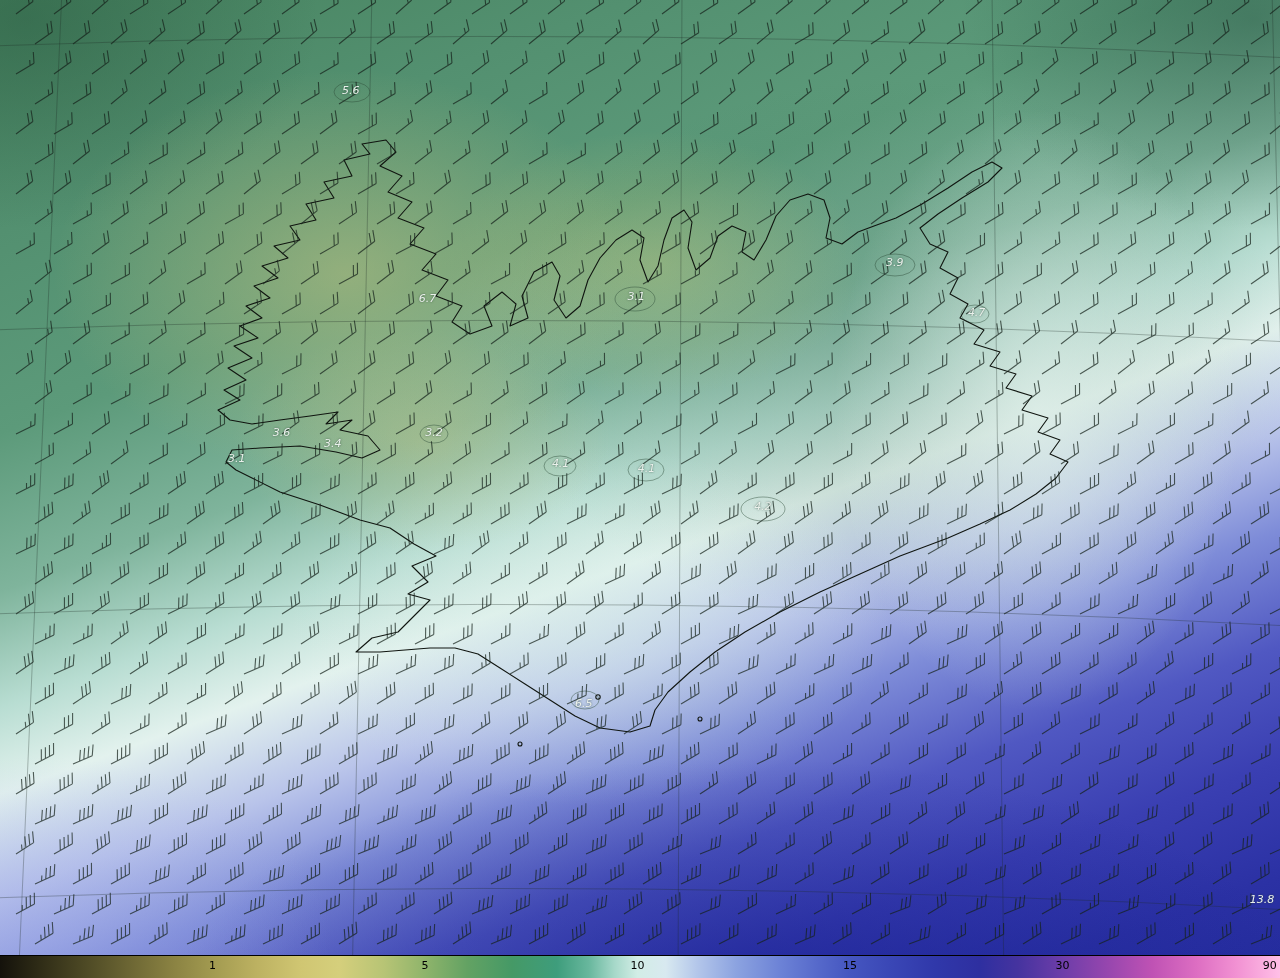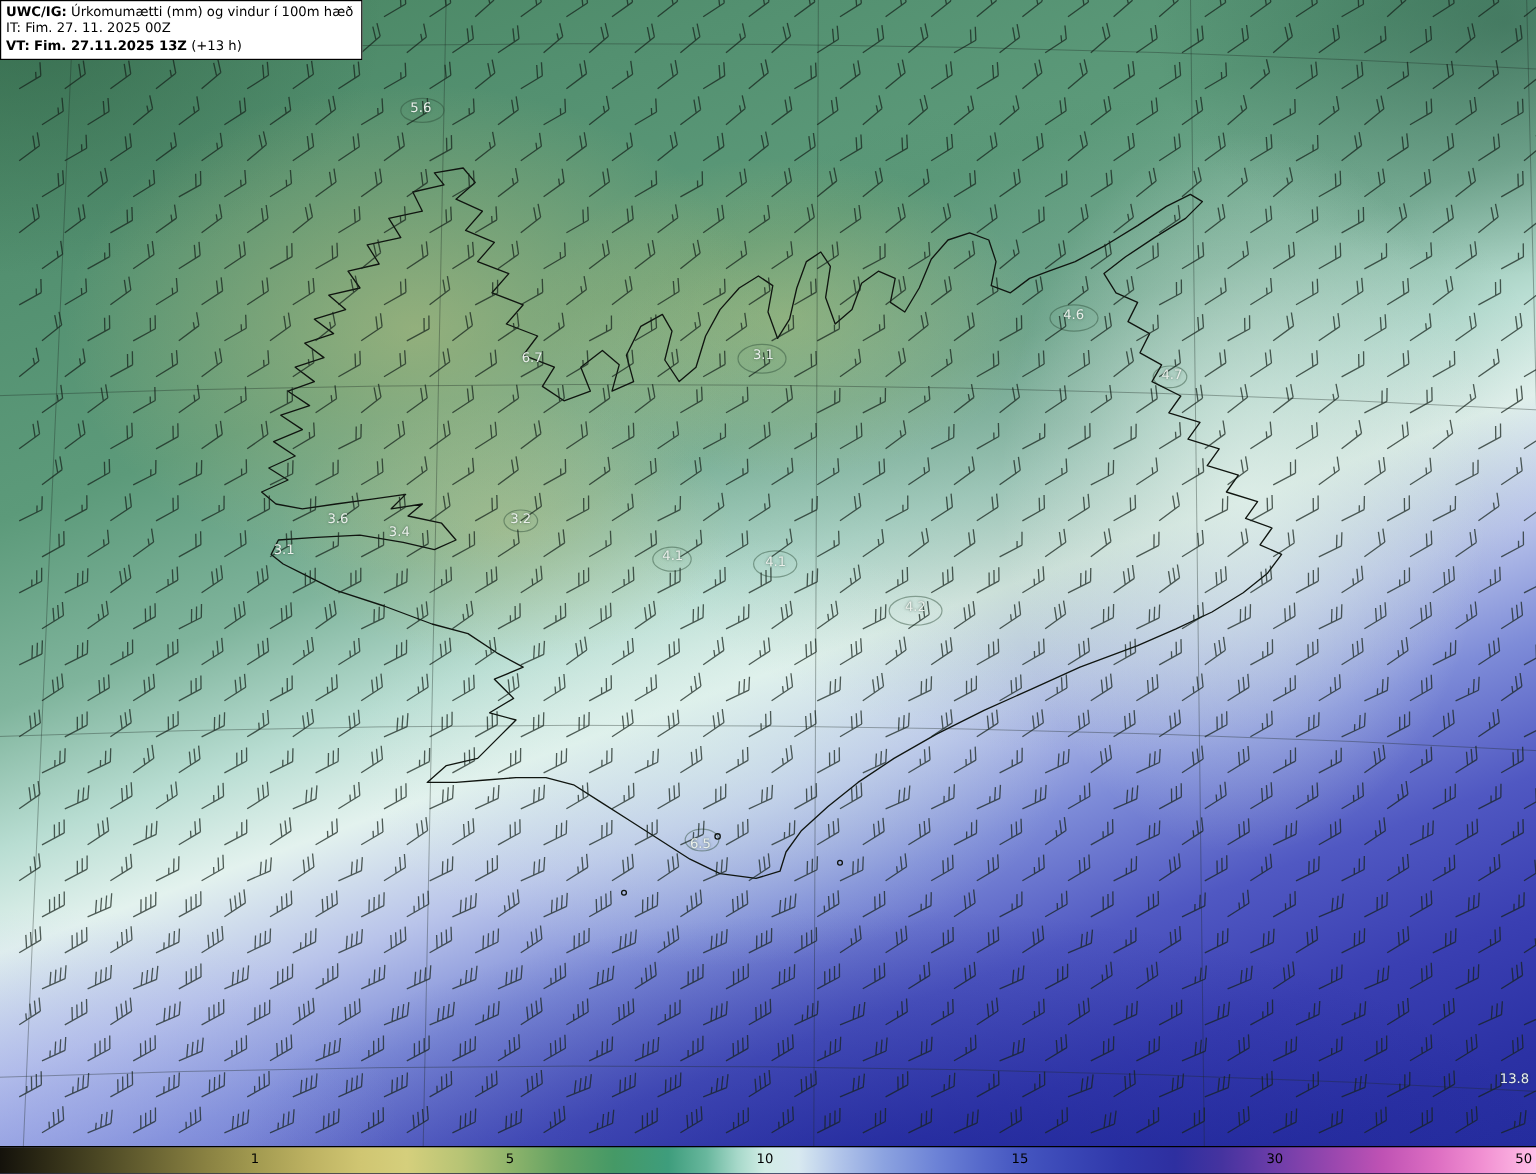--- a/index.html
+++ b/index.html
@@ -15,21 +15,21 @@
       radial-gradient(ellipse 560px 380px at 70% 36%, rgba(58,112,86,.30), rgba(58,112,86,0) 72%),
       radial-gradient(ellipse 420px 300px at 2% 2%, rgba(34,80,58,.40), rgba(34,80,58,0) 70%),
       radial-gradient(ellipse 420px 300px at 98% 2%, rgba(30,76,58,.45), rgba(30,76,58,0) 70%),
       radial-gradient(ellipse 420px 260px at 3% 96%, rgba(160,170,235,.40), rgba(160,170,235,0) 70%),
       radial-gradient(ellipse 760px 320px at 58% 102%, rgba(16,24,138,.55), rgba(16,24,138,0) 75%),
       linear-gradient(160deg,#47835f 0%,#539070 16%,#5c9a7a 30%,#7fb49c 41%,#b8ddd2 49%,#e3f2ee 55%,#b9c4ea 62%,#7e8cd8 69%,#5058c2 77%,#3a3fb2 85%,#2b31a4 93%,#232b9c 100%);}
   svg.overlay{position:absolute;left:0;top:0;}
   .legend{position:absolute;left:0;top:0;background:#fff;border:1px solid #000;
           padding:2px 7px 3px 4px;font-size:11px;line-height:1.3;color:#000;z-index:5;}
   .legend .b{font-weight:bold;}
-  .plabels{position:absolute;inset:0;z-index:3;pointer-events:none;}
+  .plabels{position:absolute;inset:0;z-index:3;pointer-events:none;font-style:italic;}
   .plabel{position:absolute;transform:translate(-50%,-50%);font-size:11px;color:#eaf0eb;
           text-shadow:0 0 2px rgba(35,60,48,.75);white-space:nowrap;}
   .colorbar{position:absolute;left:0;right:0;bottom:0;height:22px;border-top:1px solid #000;z-index:6;}
   .cbtick{position:absolute;top:3px;transform:translateX(-50%);font-size:11px;color:#000;}
 </style>
 </head>
 <body>
 
 <div class="stage">
 
@@ -1135,43 +1135,38 @@
         <path d="M0 0L21 0M21 0L26.2 -10M16.4 0L21.6 -10M11.8 0L17.0 -10" transform="translate(1099,944) rotate(-24.2)"></path>
         <path d="M0 0L21 0M21 0L26.2 -10M16.4 0L21.6 -10M11.8 0L17.0 -10" transform="translate(1137,944) rotate(-29.6)"></path>
         <path d="M0 0L21 0M21 0L26.2 -10M16.4 0L21.6 -10M11.8 0L17.0 -10" transform="translate(1175,944) rotate(-28.2)"></path>
         <path d="M0 0L21 0M21 0L26.2 -10M16.4 0L21.6 -10M11.8 0L17.0 -10" transform="translate(1213,944) rotate(-31.1)"></path>
         <path d="M0 0L21 0M21 0L26.2 -10M16.4 0L21.6 -10M11.8 0L14.4 -5" transform="translate(1251,944) rotate(-21.6)"></path>
       </g>
   </svg>
 
   <div class="plabels" id="plabels">
       <div class="plabel" style="left: 27.4%; top: 9.2%;">5.6</div>
-      <div class="plabel" style="left: 33.4%; top: 30.5%; margin-left: 16px;">6.7</div>
+      <div class="plabel" style="left: 33.4%; top: 30.5%;">6.7</div>
       <div class="plabel" style="left: 49.7%; top: 30.3%;">3.1</div>
-      <div class="plabel" style="left: 69.9%; top: 26.8%;">4.6</div>
+      <div class="plabel" style="left: 69.9%; top: 26.8%;">3.9</div>
       <div class="plabel" style="left: 76.3%; top: 31.9%; text-align: right;">4.7</div>
       <div class="plabel" style="left: 22%; top: 44.2%;">3.6</div>
       <div class="plabel" style="left: 18.5%; top: 46.8%;">3.1</div>
       <div class="plabel" style="left: 26%; top: 45.3%; text-align: center;">3.4</div>
       <div class="plabel" style="left: 33.9%; top: 44.2%;">3.2</div>
       <div class="plabel" style="left: 43.8%; top: 47.3%;">4.1</div>
       <div class="plabel" style="left: 50.5%; top: 47.9%;">4.1</div>
       <div class="plabel" style="left: 59.6%; top: 51.7%;">4.2</div>
       <div class="plabel" style="left: 45.6%; top: 71.9%;">6.5</div>
       <div class="plabel" style="left: 98.6%; top: 91.9%;">13.8</div>
     </div>
 
-  <div class="legend">
-    <div><span class="b">UWC/IG:</span> <span>Úrkomumætti (mm) og vindur í 100m hæð</span></div>
-    <div><span>IT:</span> <span>Fim. 27. 11. 2025 00Z</span></div>
-    <div><span class="b">VT:</span> <span class="b">Fim. 27.11.2025 13Z</span> <span>(+13 h)</span></div>
-  </div>
 
   <div class="colorbar" id="colorbar" style="background: linear-gradient(90deg, rgb(20, 18, 11) 0%, rgb(46, 43, 22) 3%, rgb(76, 72, 36) 6.5%, rgb(107, 101, 51) 10%, rgb(138, 130, 66) 13.5%, rgb(162, 154, 80) 16.6%, rgb(188, 177, 97) 20%, rgb(208, 198, 114) 23.5%, rgb(213, 207, 124) 26.5%, rgb(183, 196, 117) 30%, rgb(143, 180, 107) 33.2%, rgb(99, 162, 99) 36.5%, rgb(69, 153, 102) 40%, rgb(62, 157, 124) 43.5%, rgb(104, 183, 157) 46%, rgb(166, 216, 201) 48%, rgb(210, 237, 230) 49.8%, rgb(216, 233, 240) 52%, rgb(179, 198, 234) 54.5%, rgb(140, 163, 224) 57.5%, rgb(108, 130, 214) 61%, rgb(85, 104, 202) 64%, rgb(69, 86, 192) 66.4%, rgb(58, 71, 182) 69.5%, rgb(48, 56, 170) 73%, rgb(46, 47, 160) 76.5%, rgb(69, 51, 159) 79.5%, rgb(109, 61, 169) 83%, rgb(150, 70, 174) 86.5%, rgb(191, 82, 180) 90%, rgb(221, 110, 194) 93.5%, rgb(241, 144, 210) 96.5%, rgb(255, 191, 230) 100%);">
       <span class="cbtick" style="left: 16.6%;">1</span>
       <span class="cbtick" style="left: 33.2%;">5</span>
       <span class="cbtick" style="left: 49.8%;">10</span>
       <span class="cbtick" style="left: 66.4%; text-align: right;">15</span>
       <span class="cbtick" style="left: 83%;">30</span>
-      <span class="cbtick" style="left: 99.2%;">50</span>
+      <span class="cbtick" style="left: 99.2%;">90</span>
     </div>
 
 </div>
 
 </body></html>

